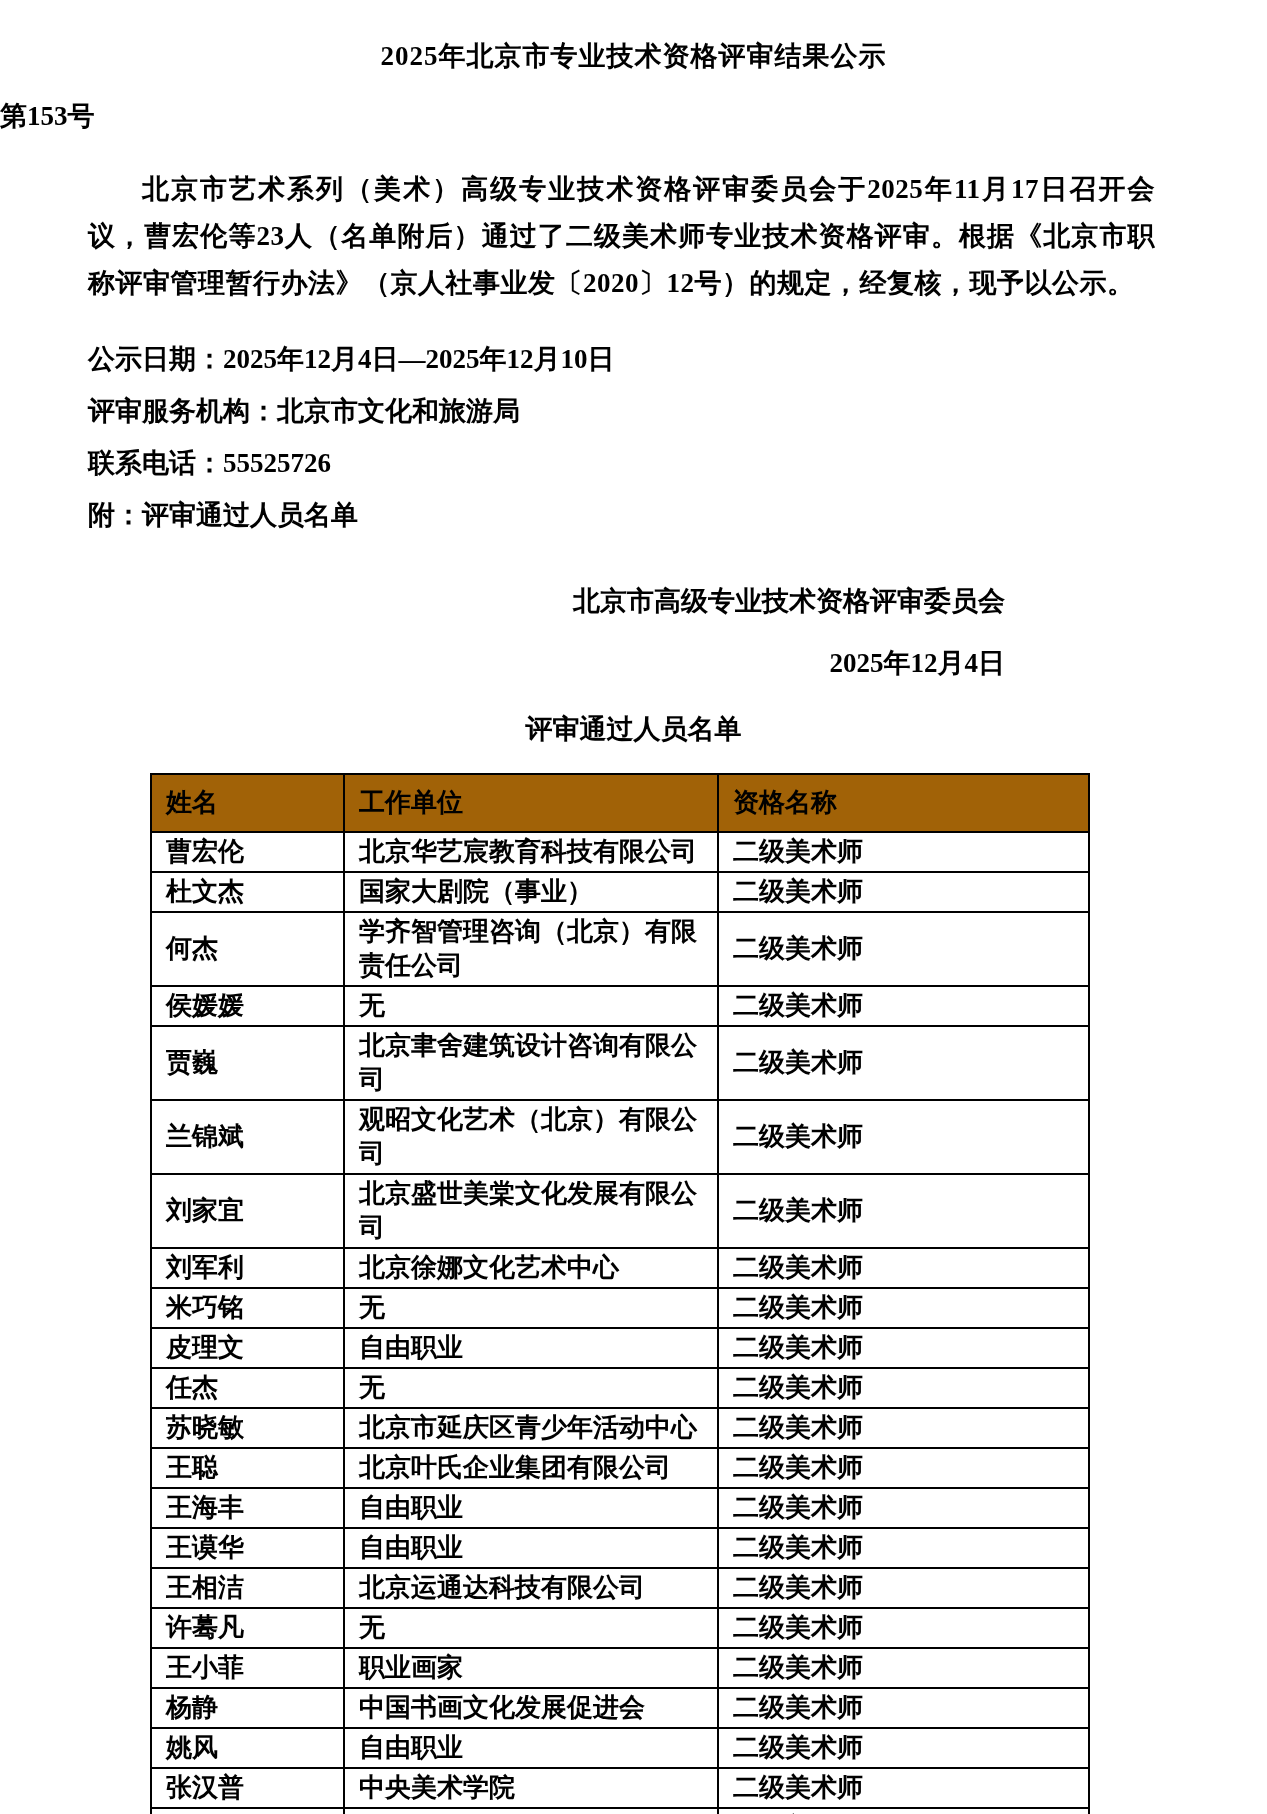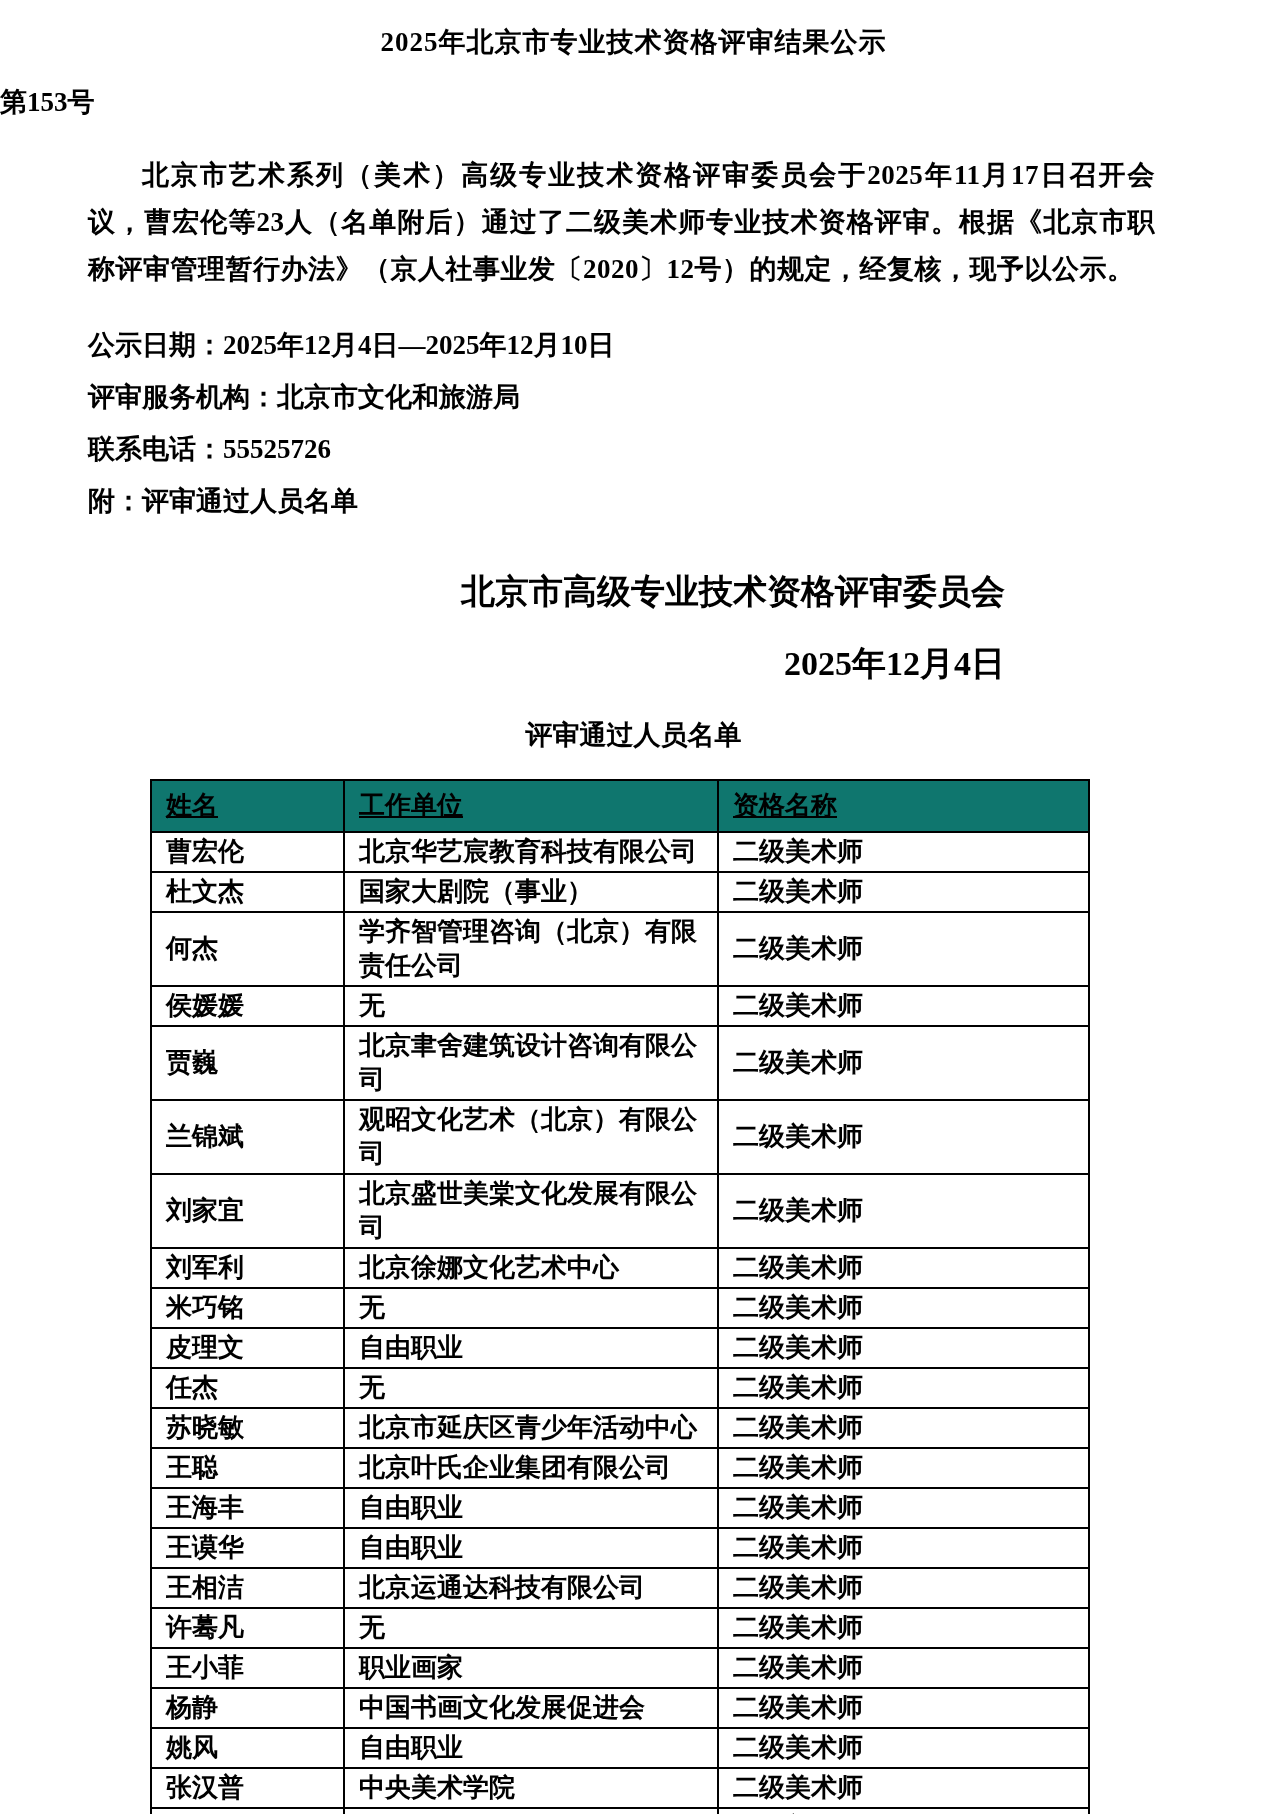--- a/index.html
+++ b/index.html
@@ -14,21 +14,21 @@
     margin: 0 auto;
     background: #ffffff;
     color: #000000;
     font-family: "Liberation Serif", "DejaVu Serif", serif;
     font-weight: bold;
     overflow: hidden;
     box-sizing: border-box;
   }
   .doc-title {
     margin: 0;
-    padding-top: 24px;
+    padding-top: 38px;
     text-align: center;
     font-size: 27px;
     font-weight: bold;
     letter-spacing: 1px;
   }
   .doc-number {
     margin-top: 24px;
     text-align: left;
     font-size: 27px;
   }
@@ -45,21 +45,21 @@
     font-size: 27px;
   }
   .info-line {
     line-height: 52px;
     white-space: nowrap;
   }
   .signature-block {
     margin-top: 42px;
     padding-right: 262px;
     text-align: right;
-    font-size: 34px;
+    font-size: 27px;
     margin-left: 46px;
   }
   .signature-date {
     margin-top: 26px;
   }
   .roster-title {
     margin-top: 30px;
     text-align: center;
     font-size: 27px;
   }
@@ -80,23 +80,22 @@
     font-weight: bold;
     text-align: left;
     vertical-align: middle;
     padding: 2px 8px 2px 14px;
     height: 40px;
     line-height: 34px;
     box-sizing: border-box;
     overflow: hidden;
   }
   table.roster thead th {
-    background: #0f766e;
-    height: 52px;
-    text-decoration: underline;
+    background: #a16207;
+    height: 58px;
   }
 </style>
 </head>
 <body>
 
 <div class="page">
 
   <h1 class="doc-title">2025年北京市专业技术资格评审结果公示</h1>
 
   <div class="doc-number">第153号</div>

